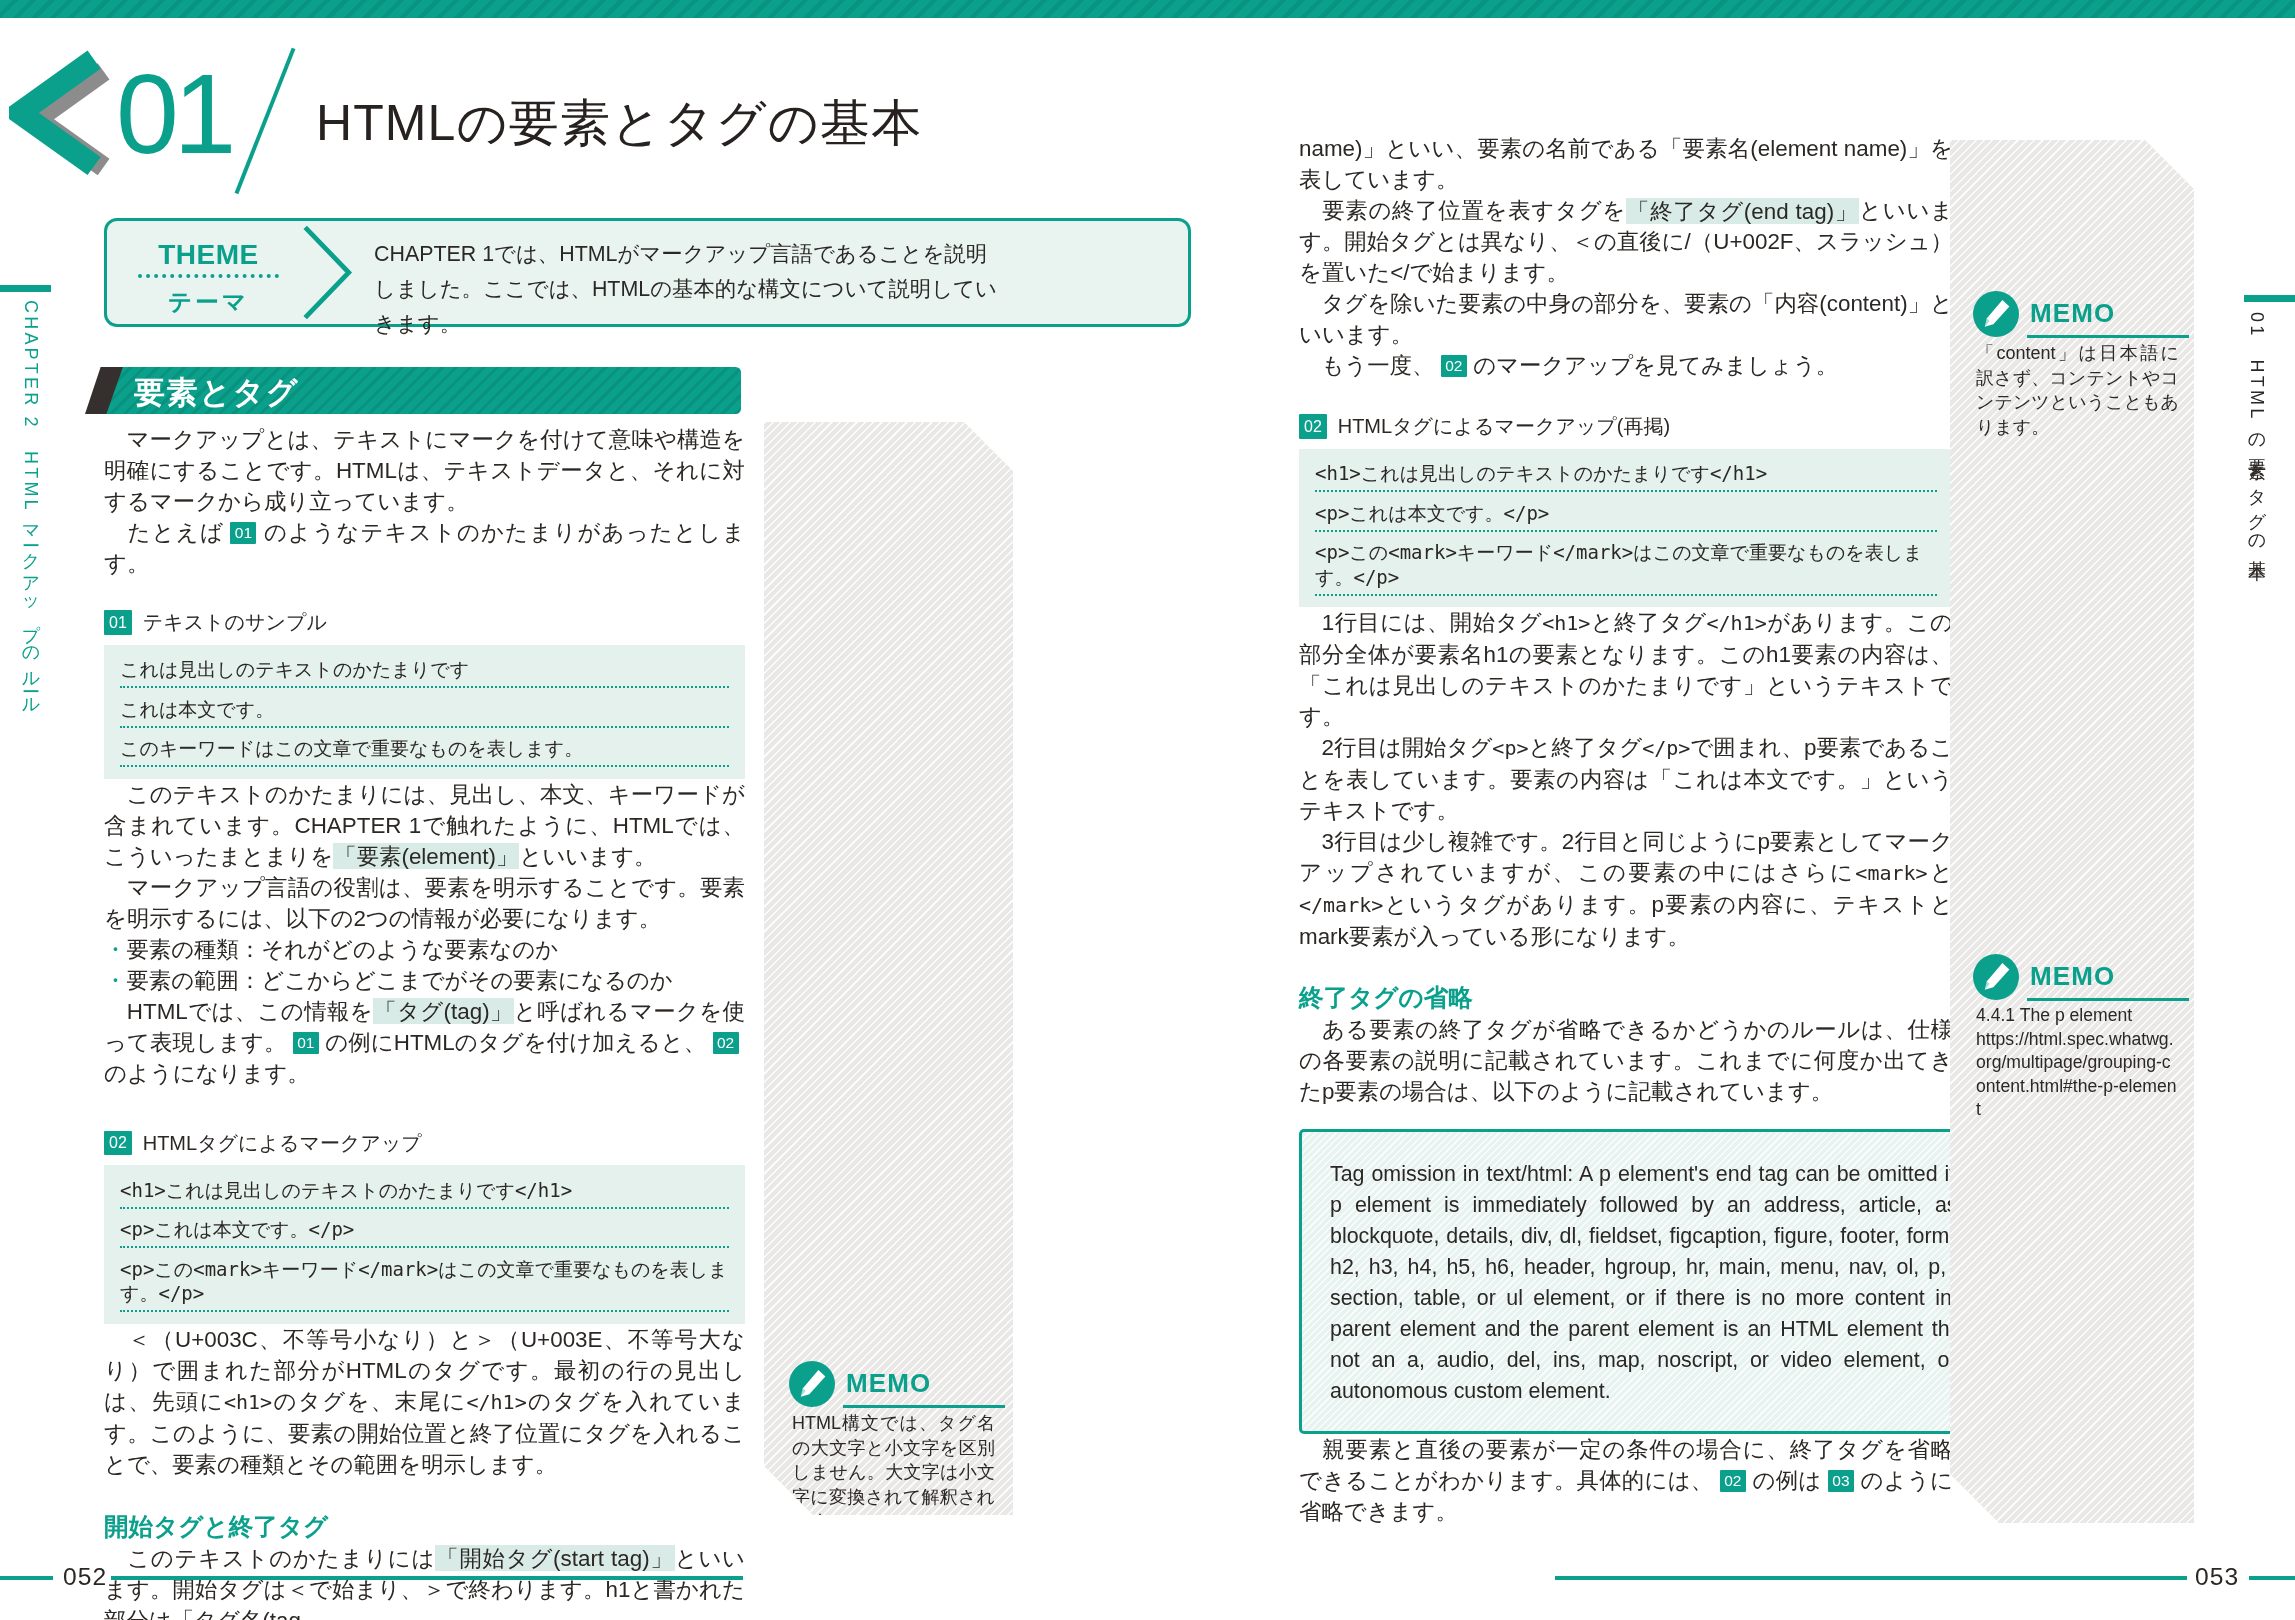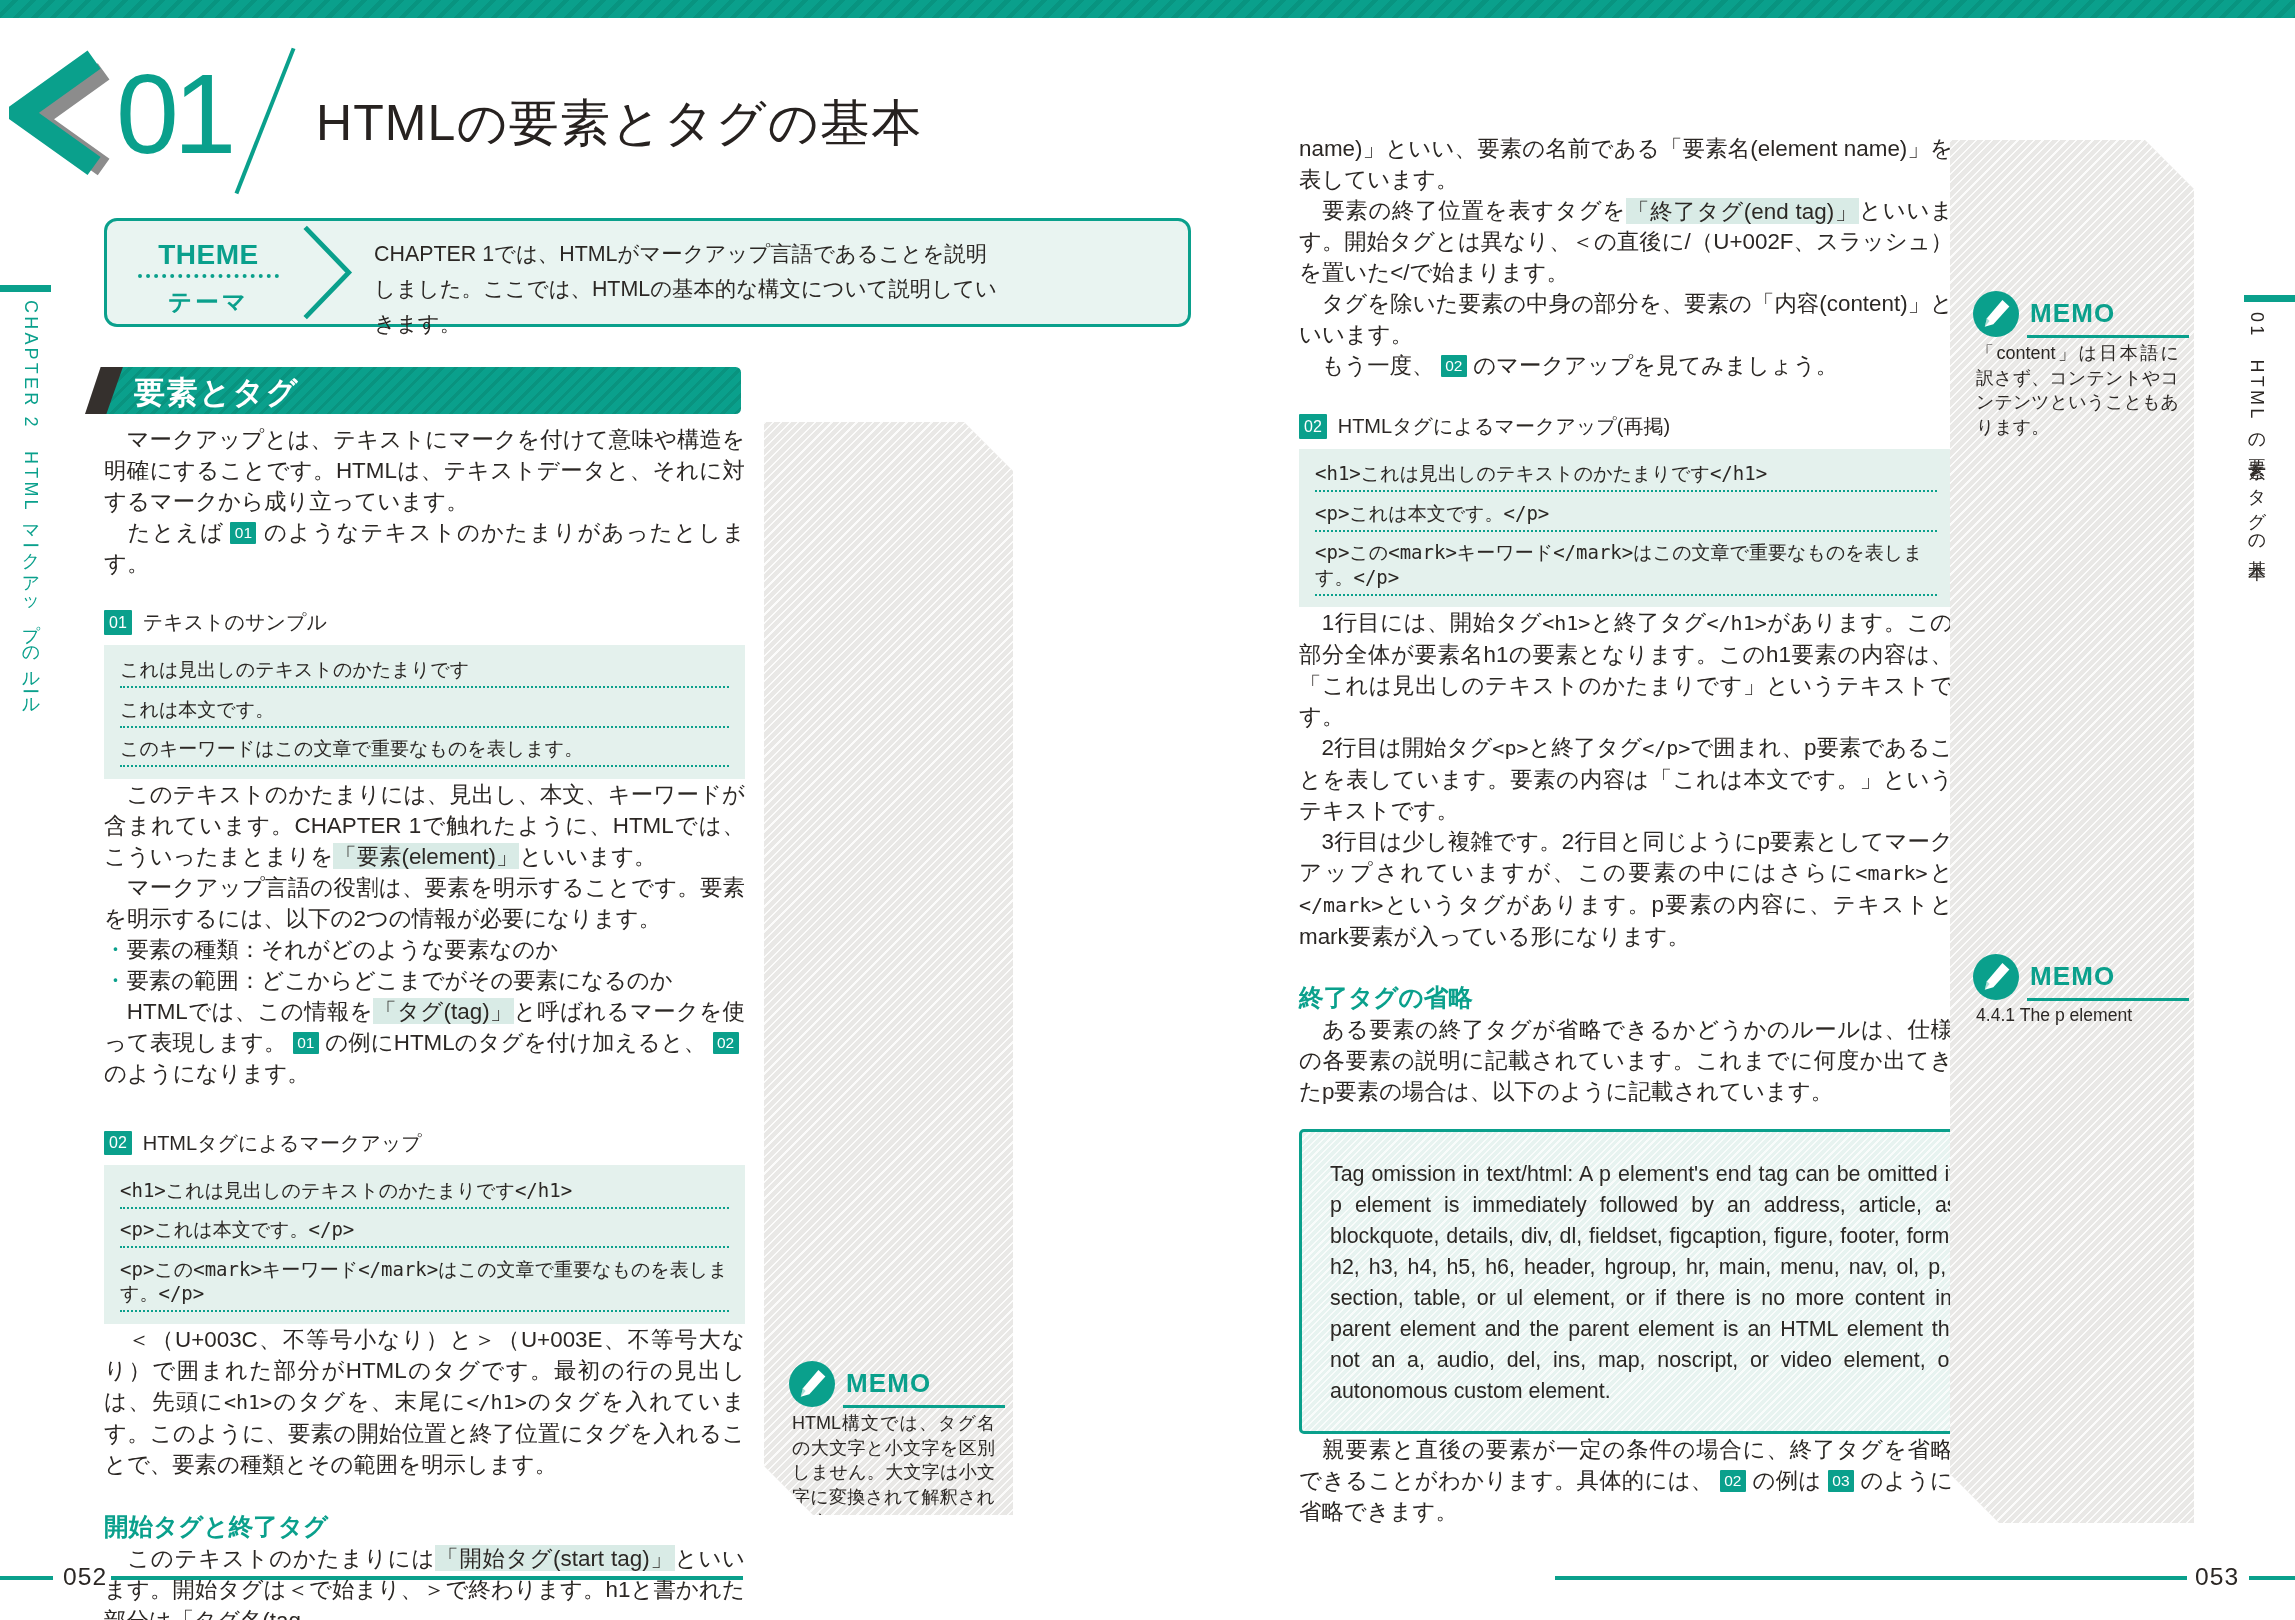--- a/index.html
+++ b/index.html
@@ -267,20 +267,21 @@
       <svg class="memo-icon" viewBox="0 0 86 86">
         <circle cx="43" cy="43" r="43" fill="#0aa08c"></circle>
         <path d="M55 17 L68 29 L38 62 L22 67 L26 51 Z" fill="#ffffff"></path>
         <path d="M26 51 L31 56 L22 67 Z" fill="#0aa08c" opacity="0.35"></path>
       </svg>
       <div class="memo-title">MEMO</div>
       <div class="memo-rule"></div>
     </div>
     <div>
         <div class="memo-line">4.4.1 The p element</div>
+        <div class="memo-line">https://html.spec.whatwg.org/multipage/grouping-content.html#the-p-element</div>
       </div>
   </div>
 </div>
 
 <div class="abs rule" style="left:1555px;top:1576px;width:632px;"></div>
 <div class="abs foot-num" style="left:2195px;top:1563px;">053</div>
 <div class="abs rule" style="left:2249px;top:1576px;width:47px;"></div>
 
 
 </body></html>

